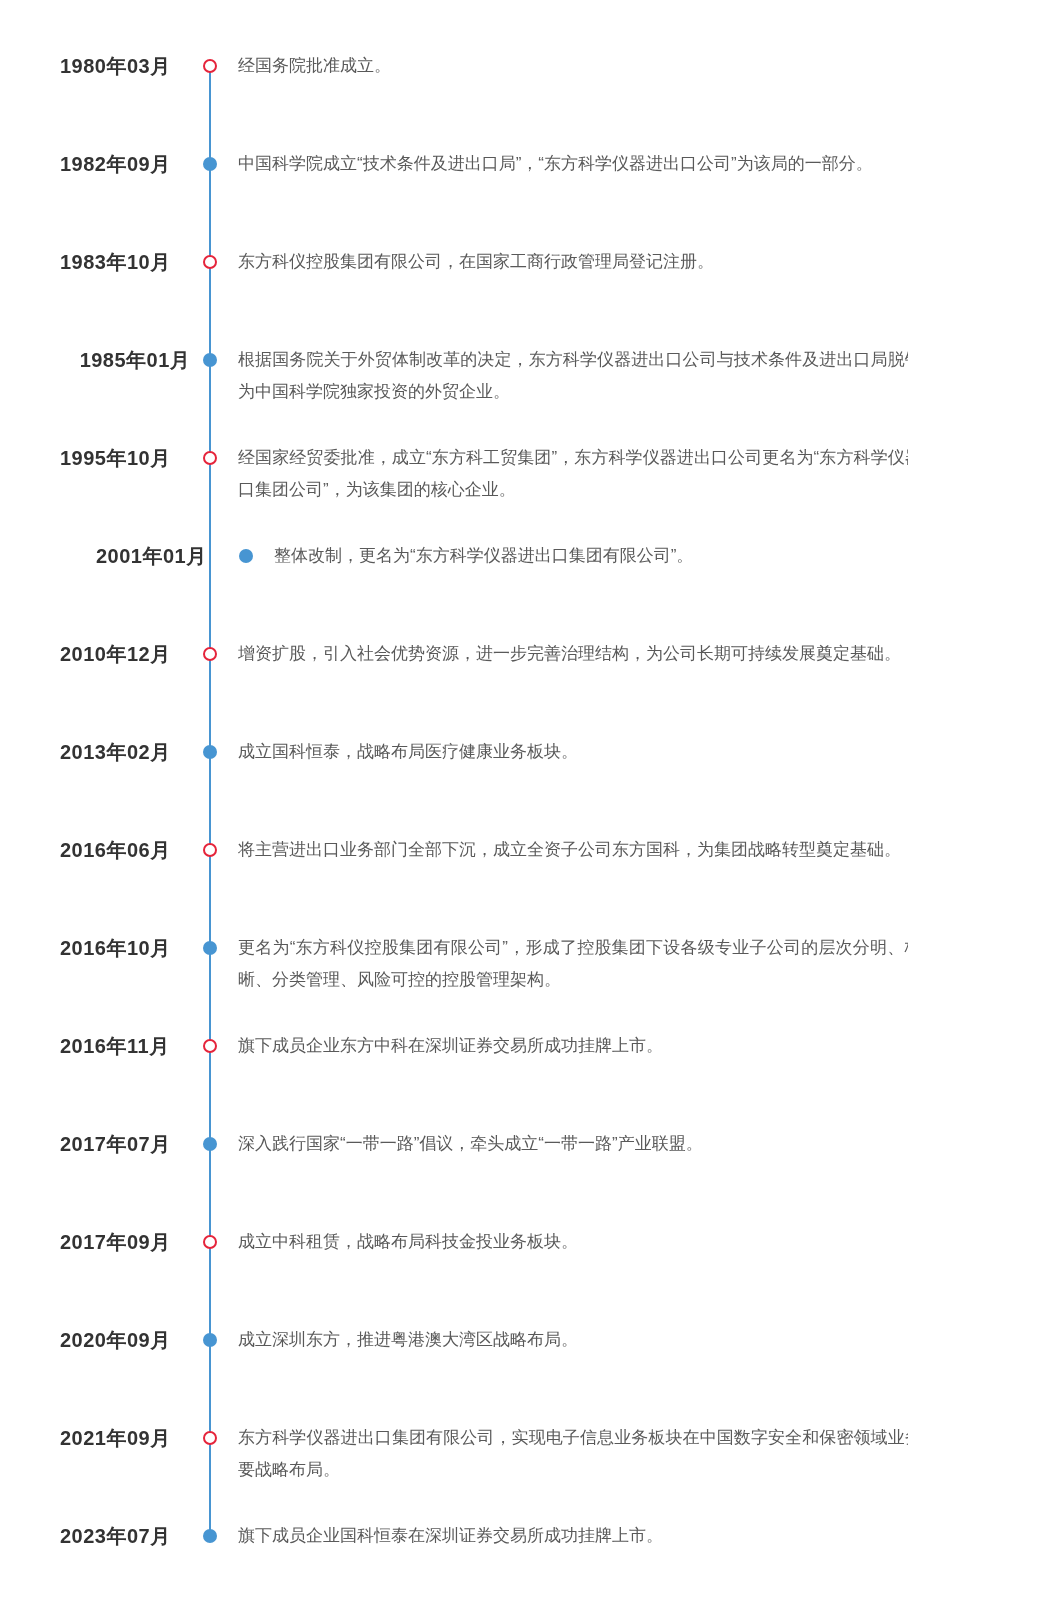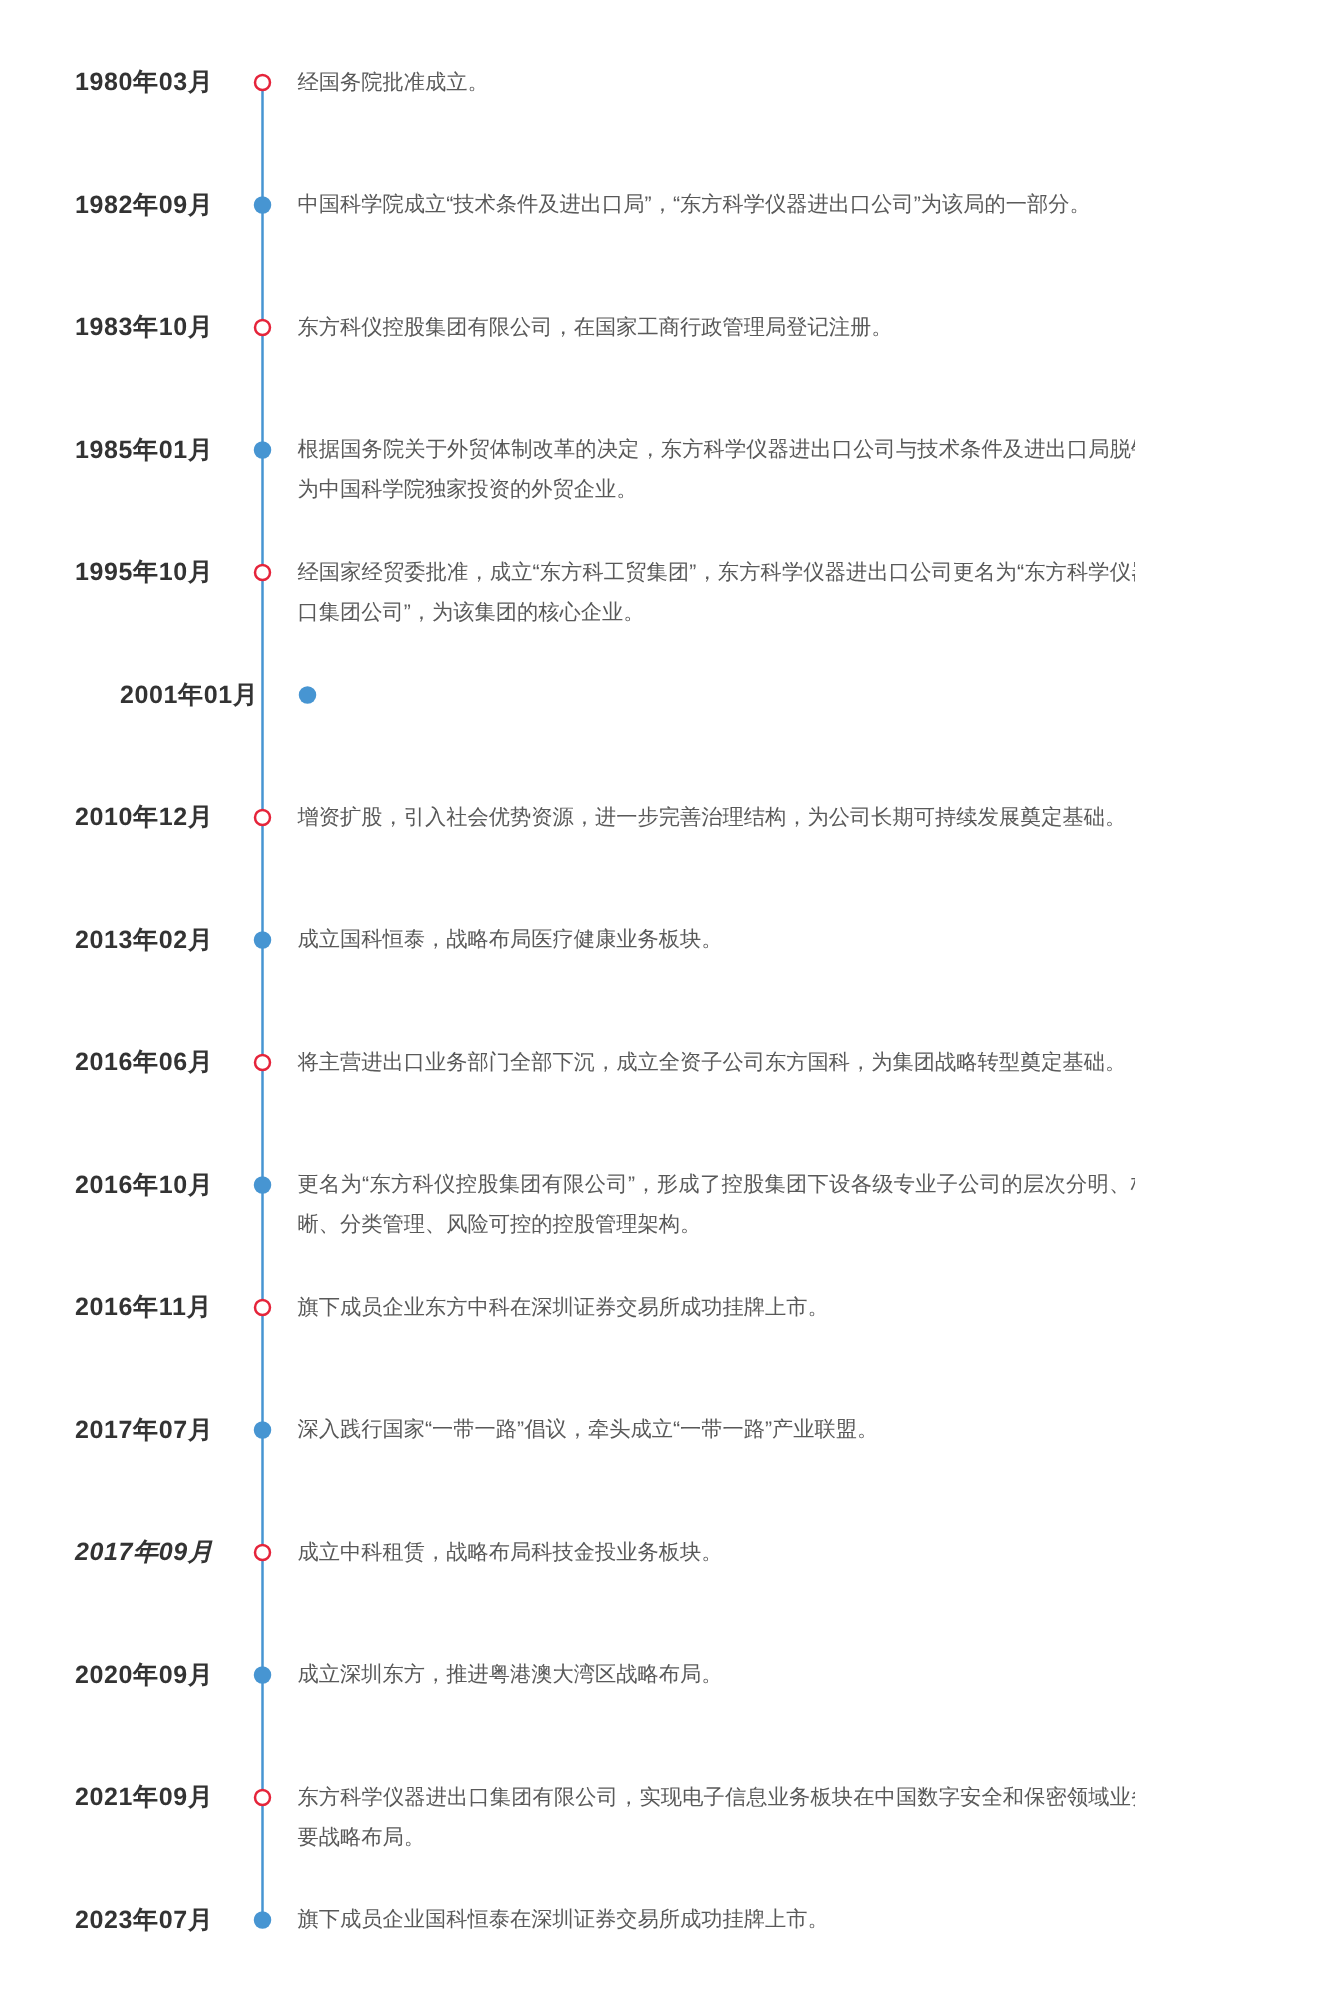--- a/index.html
+++ b/index.html
@@ -86,32 +86,33 @@
     <div class="date" style="color: rgb(51, 51, 51);">1982年09月</div>
     <div class="dot" style="background: rgb(71, 149, 210);"></div>
     <div class="desc" style="color: rgb(89, 89, 89);">中国科学院成立“技术条件及进出口局”，“东方科学仪器进出口公司”为该局的一部分。</div>
   </div>
         <div class="entry" style="top: 246px;">
     <div class="date" style="color: rgb(51, 51, 51);">1983年10月</div>
     <div class="dot hollow" style="background: rgb(255, 255, 255); border-color: rgb(229, 36, 59);"></div>
     <div class="desc" style="color: rgb(89, 89, 89);">东方科仪控股集团有限公司，在国家工商行政管理局登记注册。</div>
   </div>
         <div class="entry" style="top: 344px;">
-    <div class="date" style="color: rgb(51, 51, 51);">1985年01月</div>
+    <div class="date" style="color: rgb(51, 51, 51); text-align: center;">1985年01月</div>
     <div class="dot" style="background: rgb(71, 149, 210);"></div>
     <div class="desc" style="color: rgb(89, 89, 89);">根据国务院关于外贸体制改革的决定，东方科学仪器进出口公司与技术条件及进出口局脱钩，成为中国科学院独家投资的外贸企业。</div>
   </div>
         <div class="entry" style="top: 442px;">
     <div class="date" style="color: rgb(51, 51, 51);">1995年10月</div>
     <div class="dot hollow" style="background: rgb(255, 255, 255); border-color: rgb(229, 36, 59);"></div>
     <div class="desc" style="color: rgb(89, 89, 89);">经国家经贸委批准，成立“东方科工贸集团”，东方科学仪器进出口公司更名为“东方科学仪器进出口集团公司”，为该集团的核心企业。</div>
   </div>
         <div class="entry" style="top: 540px; margin-left: 36px;">
     <div class="date" style="color: rgb(51, 51, 51);">2001年01月</div>
     <div class="dot" style="background: rgb(71, 149, 210);"></div>
+    <div class="desc" style="color: rgb(89, 89, 89);">整体改制，更名为“东方科学仪器进出口集团有限公司”。</div>
   </div>
         <div class="entry" style="top: 638px;">
     <div class="date" style="color: rgb(51, 51, 51);">2010年12月</div>
     <div class="dot hollow" style="background: rgb(255, 255, 255); border-color: rgb(229, 36, 59);"></div>
     <div class="desc" style="color: rgb(89, 89, 89);">增资扩股，引入社会优势资源，进一步完善治理结构，为公司长期可持续发展奠定基础。</div>
   </div>
         <div class="entry" style="top: 736px;">
     <div class="date" style="color: rgb(51, 51, 51);">2013年02月</div>
     <div class="dot" style="background: rgb(71, 149, 210);"></div>
     <div class="desc" style="color: rgb(89, 89, 89);">成立国科恒泰，战略布局医疗健康业务板块。</div>
@@ -130,21 +131,21 @@
     <div class="date" style="color: rgb(51, 51, 51);">2016年11月</div>
     <div class="dot hollow" style="background: rgb(255, 255, 255); border-color: rgb(229, 36, 59);"></div>
     <div class="desc" style="color: rgb(89, 89, 89);">旗下成员企业东方中科在深圳证券交易所成功挂牌上市。</div>
   </div>
         <div class="entry" style="top: 1128px;">
     <div class="date" style="color: rgb(51, 51, 51);">2017年07月</div>
     <div class="dot" style="background: rgb(71, 149, 210);"></div>
     <div class="desc" style="color: rgb(89, 89, 89);">深入践行国家“一带一路”倡议，牵头成立“一带一路”产业联盟。</div>
   </div>
         <div class="entry" style="top: 1226px;">
-    <div class="date" style="color: rgb(51, 51, 51); font-style: italic;">2017年09月</div>
+    <div class="date" style="color: rgb(51, 51, 51);">2017年09月</div>
     <div class="dot hollow" style="background: rgb(255, 255, 255); border-color: rgb(229, 36, 59);"></div>
     <div class="desc" style="color: rgb(89, 89, 89);">成立中科租赁，战略布局科技金投业务板块。</div>
   </div>
         <div class="entry" style="top: 1324px;">
     <div class="date" style="color: rgb(51, 51, 51);">2020年09月</div>
     <div class="dot" style="background: rgb(71, 149, 210);"></div>
     <div class="desc" style="color: rgb(89, 89, 89);">成立深圳东方，推进粤港澳大湾区战略布局。</div>
   </div>
         <div class="entry" style="top: 1422px;">
     <div class="date" style="color: rgb(51, 51, 51);">2021年09月</div>

